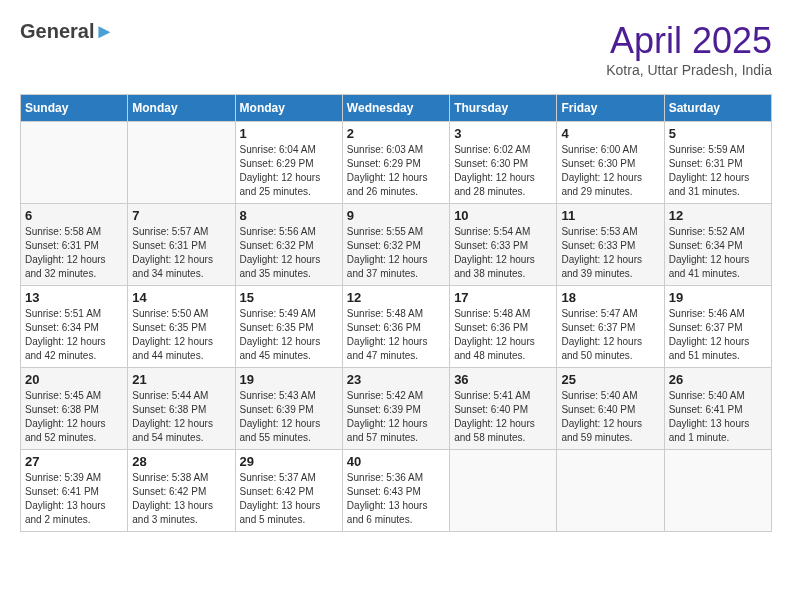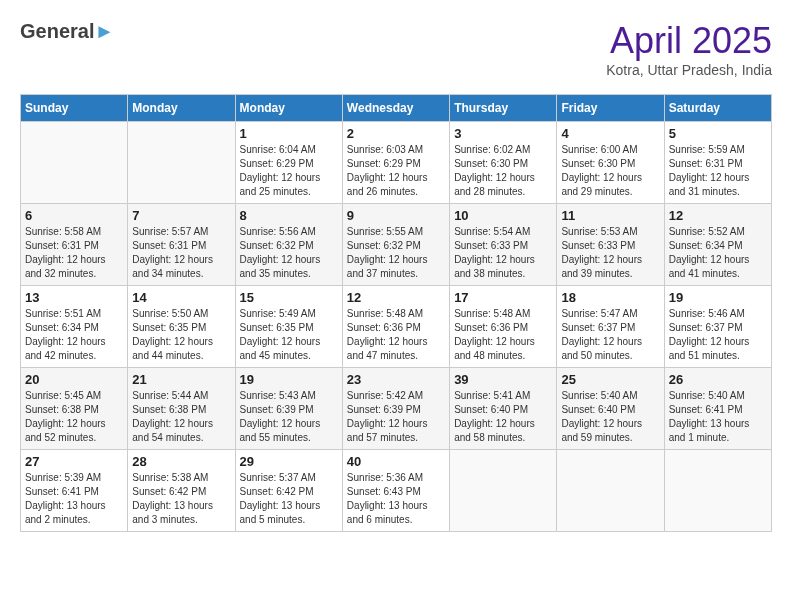--- a/index.html
+++ b/index.html
@@ -204,21 +204,21 @@
         </td>
         <td>
           <div class="day-number">19</div>
           <div class="day-info">Sunrise: 5:43 AM<br>Sunset: 6:39 PM<br>Daylight: 12 hours and 55 minutes.</div>
         </td>
         <td>
           <div class="day-number">23</div>
           <div class="day-info">Sunrise: 5:42 AM<br>Sunset: 6:39 PM<br>Daylight: 12 hours and 57 minutes.</div>
         </td>
         <td>
-          <div class="day-number">39</div>
+          <div class="day-number">36</div>
           <div class="day-info">Sunrise: 5:41 AM<br>Sunset: 6:40 PM<br>Daylight: 12 hours and 58 minutes.</div>
         </td>
         <td>
           <div class="day-number">25</div>
           <div class="day-info">Sunrise: 5:40 AM<br>Sunset: 6:40 PM<br>Daylight: 12 hours and 59 minutes.</div>
         </td>
         <td>
           <div class="day-number">26</div>
           <div class="day-info">Sunrise: 5:40 AM<br>Sunset: 6:41 PM<br>Daylight: 13 hours and 1 minute.</div>
         </td>

